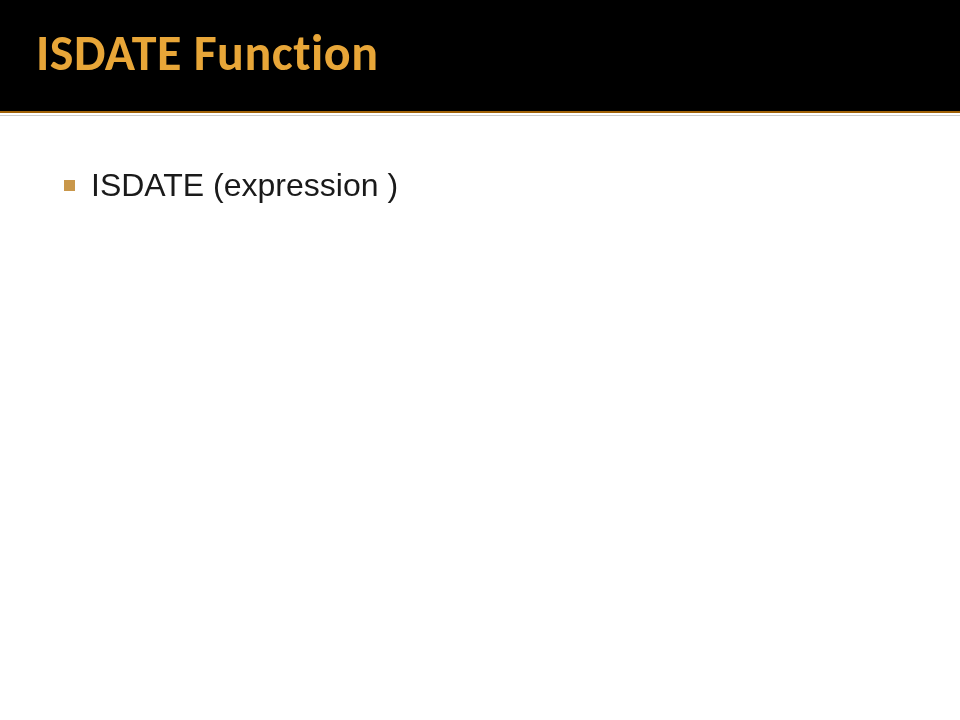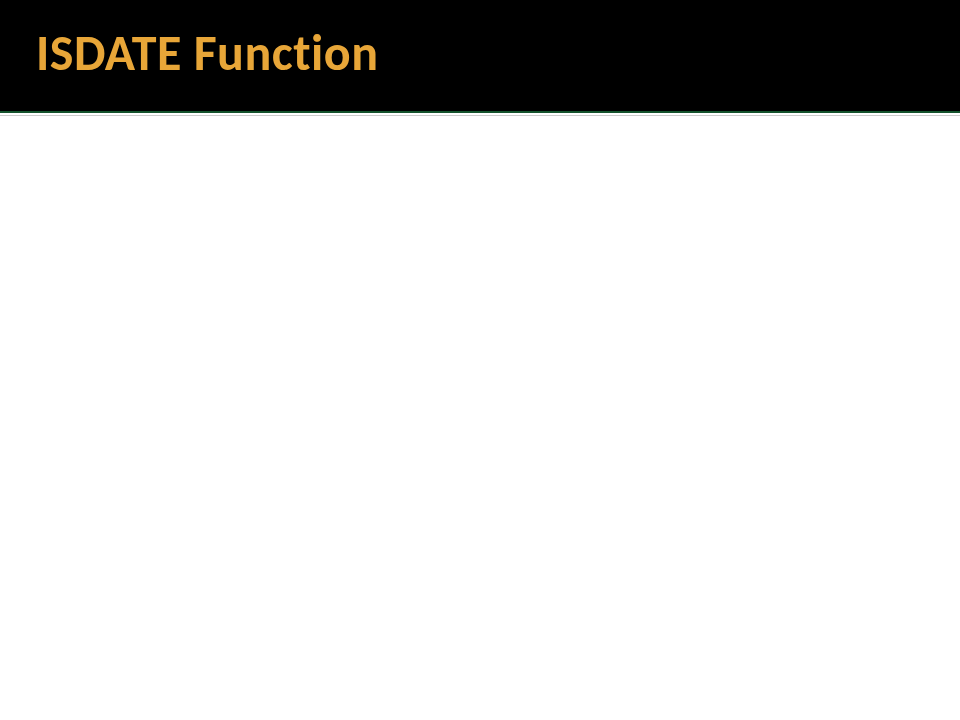--- a/index.html
+++ b/index.html
@@ -10,21 +10,21 @@
     body {
       width: 960px;
       height: 720px;
       background: #ffffff;
       font-family: "Segoe UI", "Calibri", "Candara", sans-serif;
       overflow: hidden;
     }
     .header {
       background: #000000;
       padding: 22px 36px 28px 36px;
-      border-bottom: 2px solid #14532d;
+      border-bottom: 2px solid #a16207;
       position: relative;
     }
     .header::after {
       content: "";
       position: absolute;
       bottom: -5px;
       left: 0;
       right: 0;
       height: 1px;
       background: #cccccc;
@@ -66,14 +66,18 @@
   </style>
 </head>
 <body>
 
 <div class="header">
   <h1 class="title">ISDATE Function</h1>
 </div>
 
 <div class="content">
   <ul class="bullet-list">
+    <li class="bullet-item">
+      <span class="bullet-marker"></span>
+      <span class="bullet-text">ISDATE (expression )</span>
+    </li>
   </ul>
 </div>
 
 </body></html>

